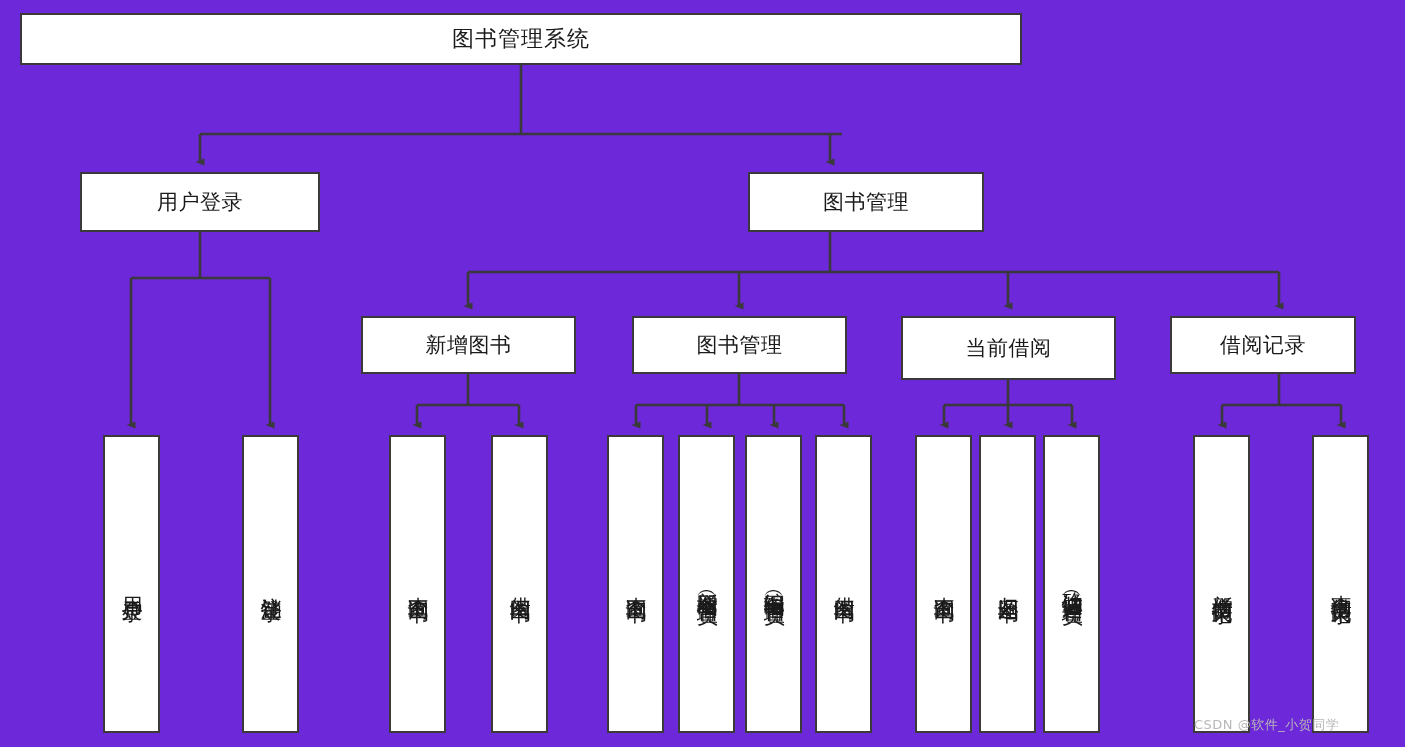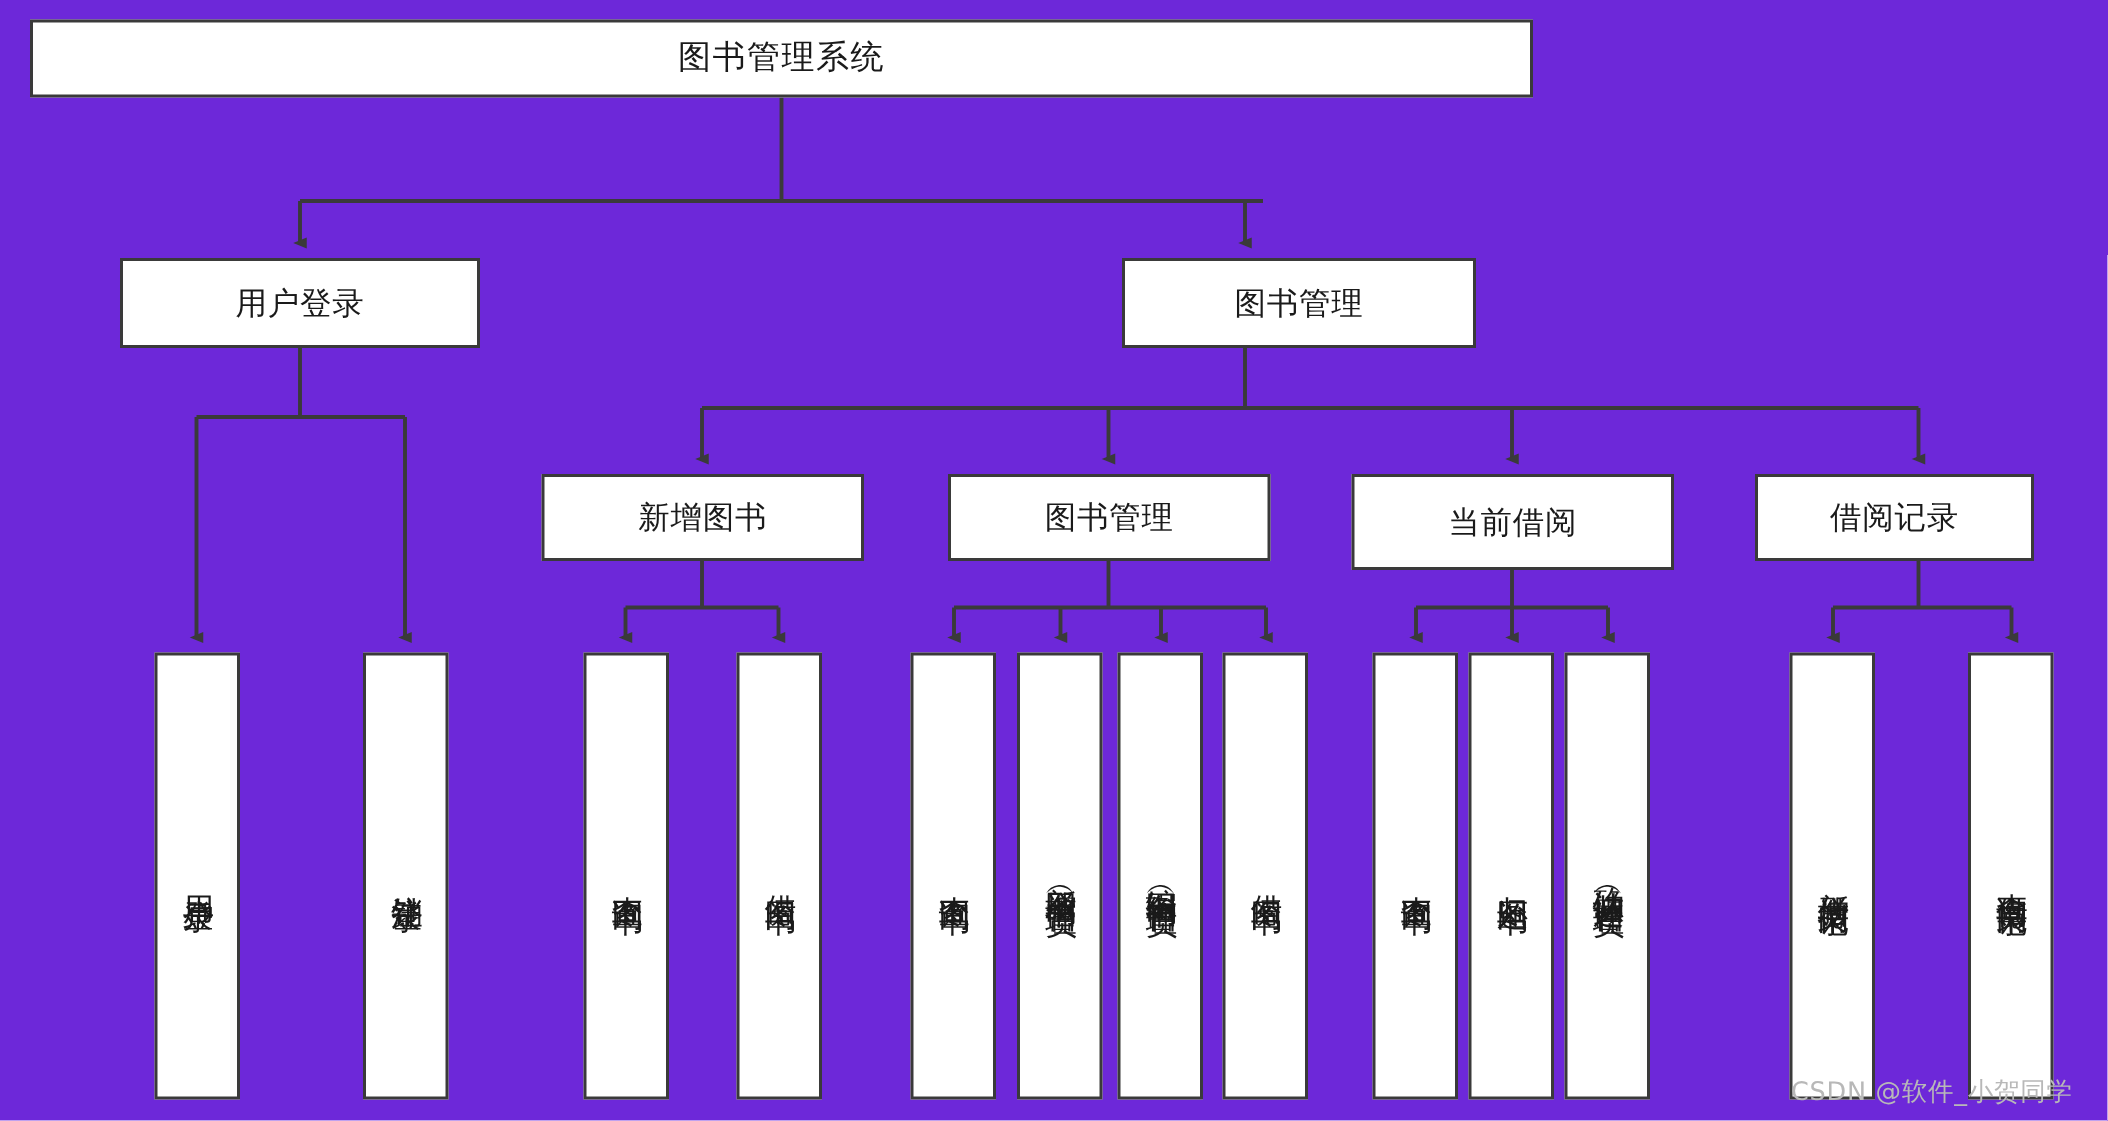--- a/index.html
+++ b/index.html
@@ -57,21 +57,21 @@
     writing-mode: vertical-rl;
     text-orientation: upright;
     font-size: 21px;
     line-height: 1.32;
     letter-spacing: 2px;
     white-space: nowrap;
     max-height: 280px;
   }
   .watermark {
     position: absolute;
-    font-size: 17px;
+    font-size: 13px;
     color: #b8b8b8;
     letter-spacing: 0.5px;
     white-space: nowrap;
     z-index: 5;
     font-family: "DejaVu Sans", "Liberation Sans", sans-serif;
   }
 </style>
 </head>
 <body>
 

